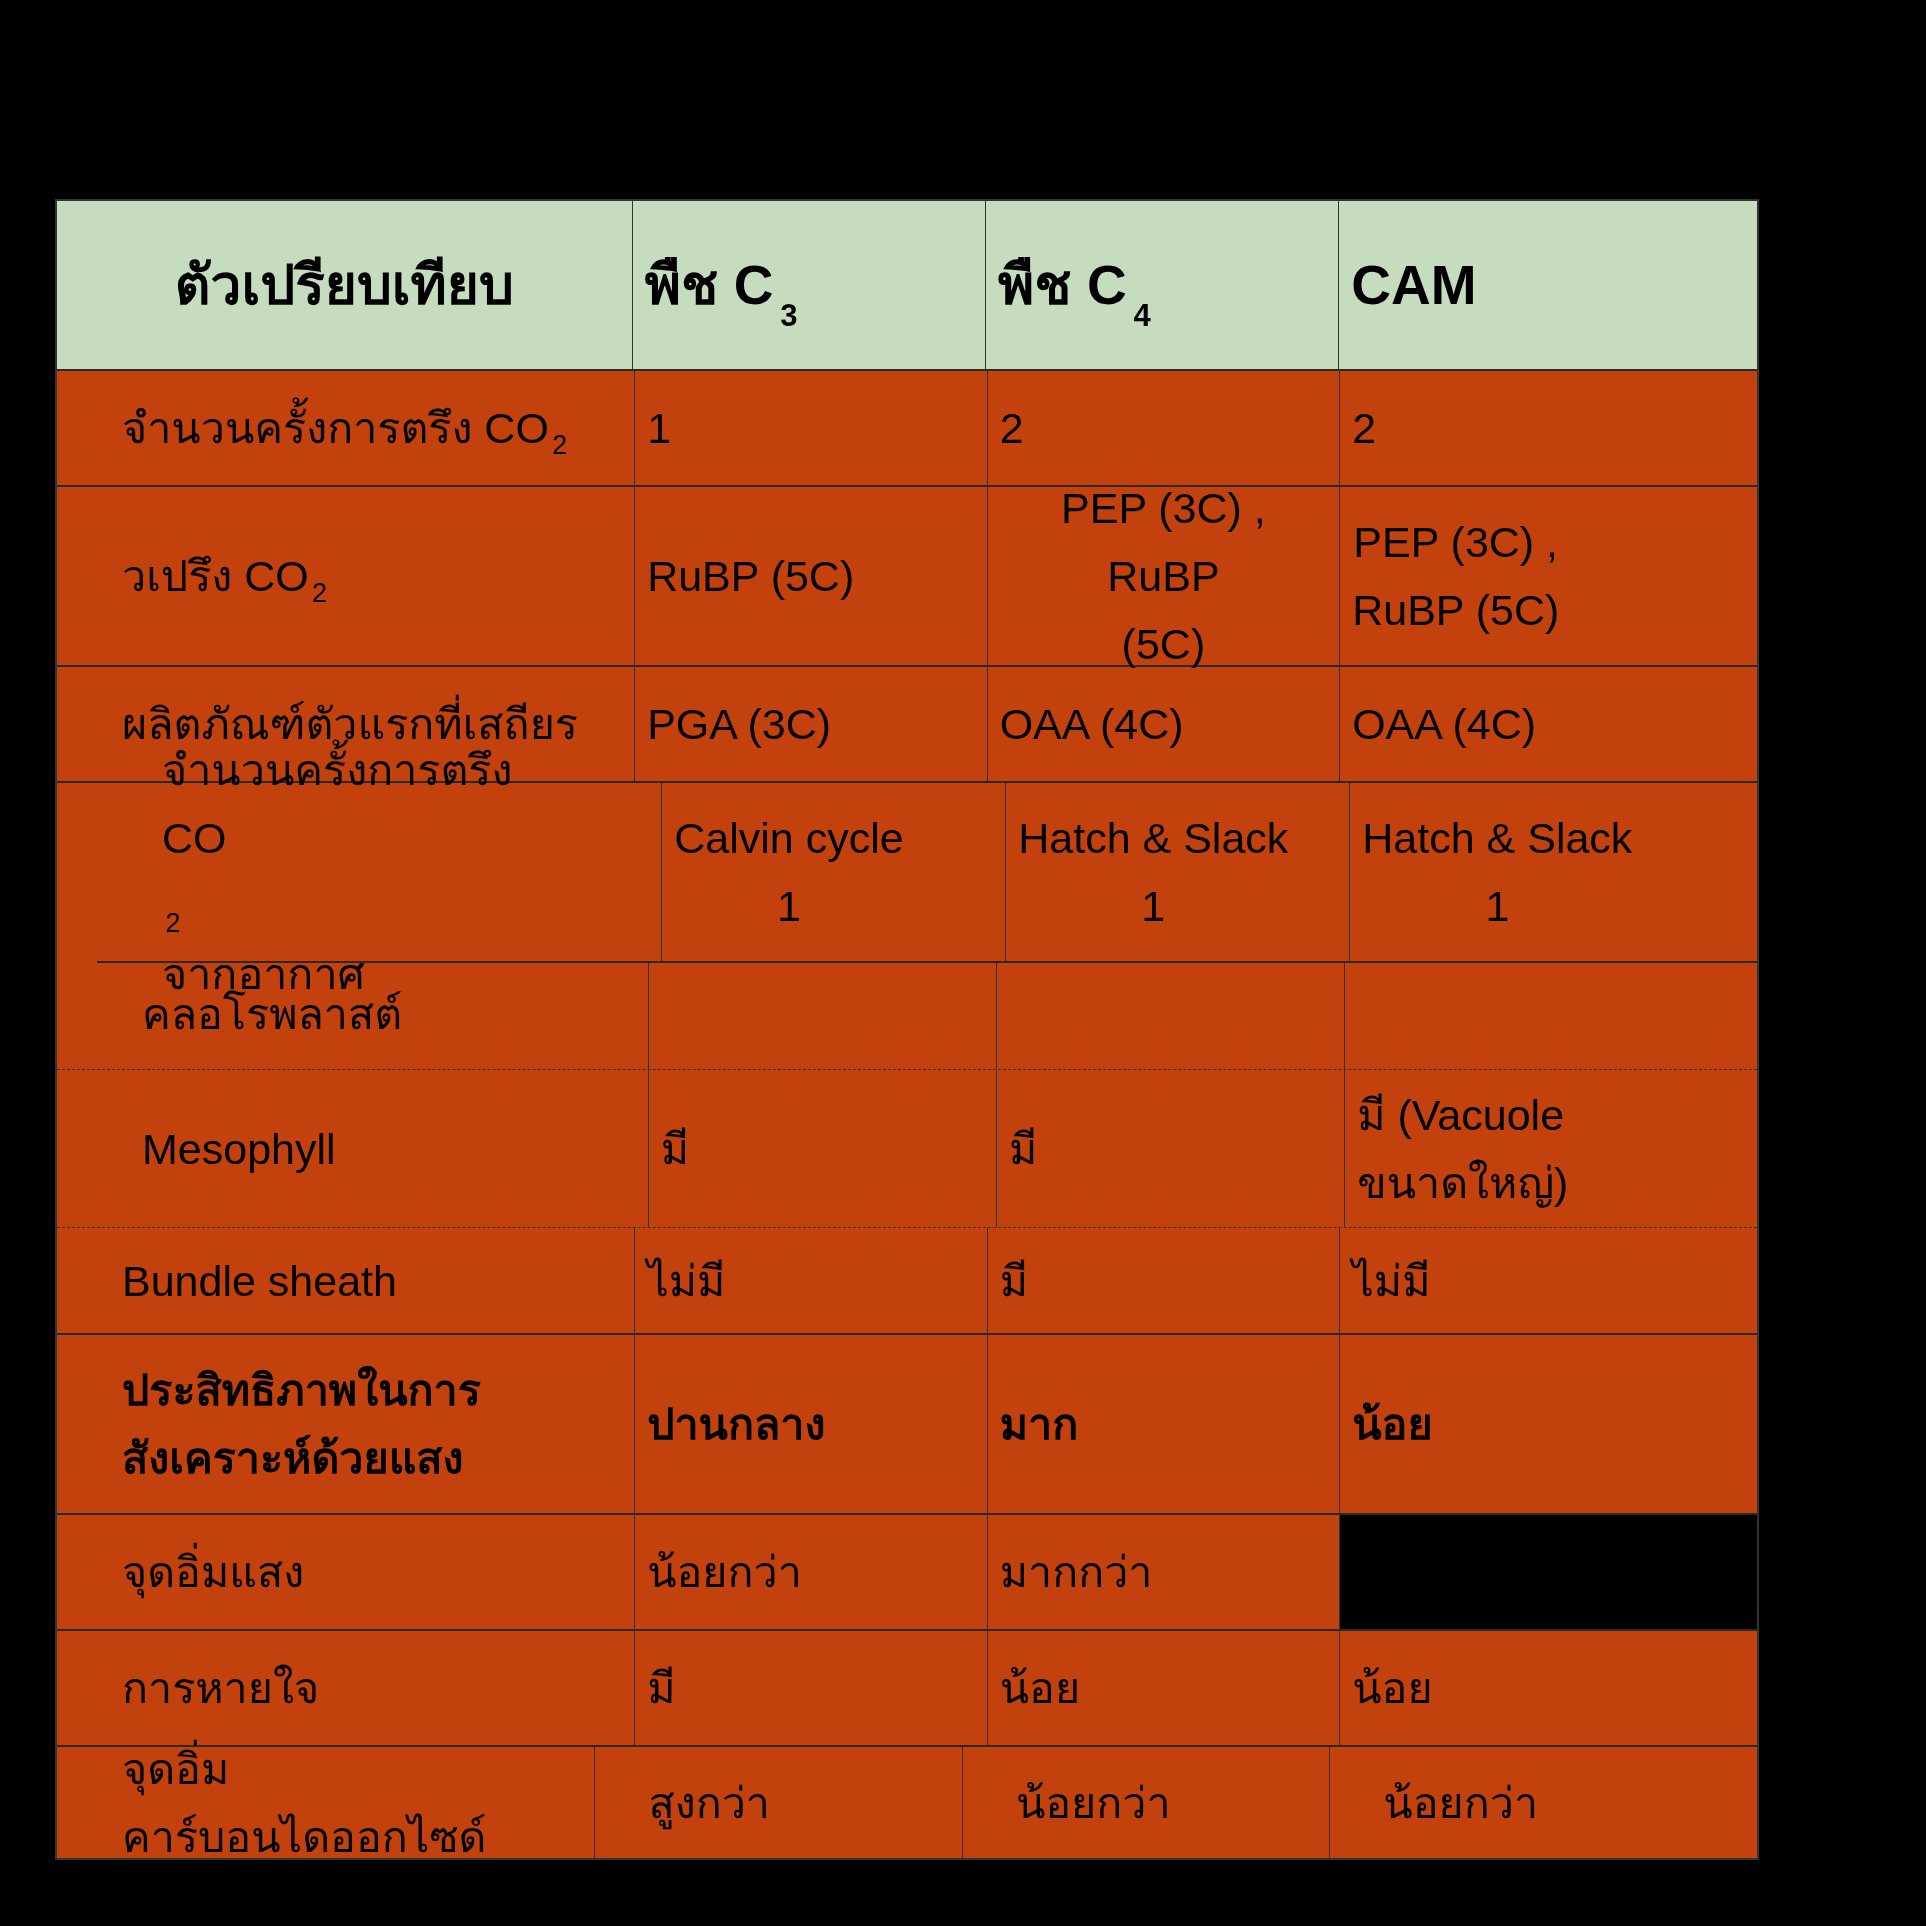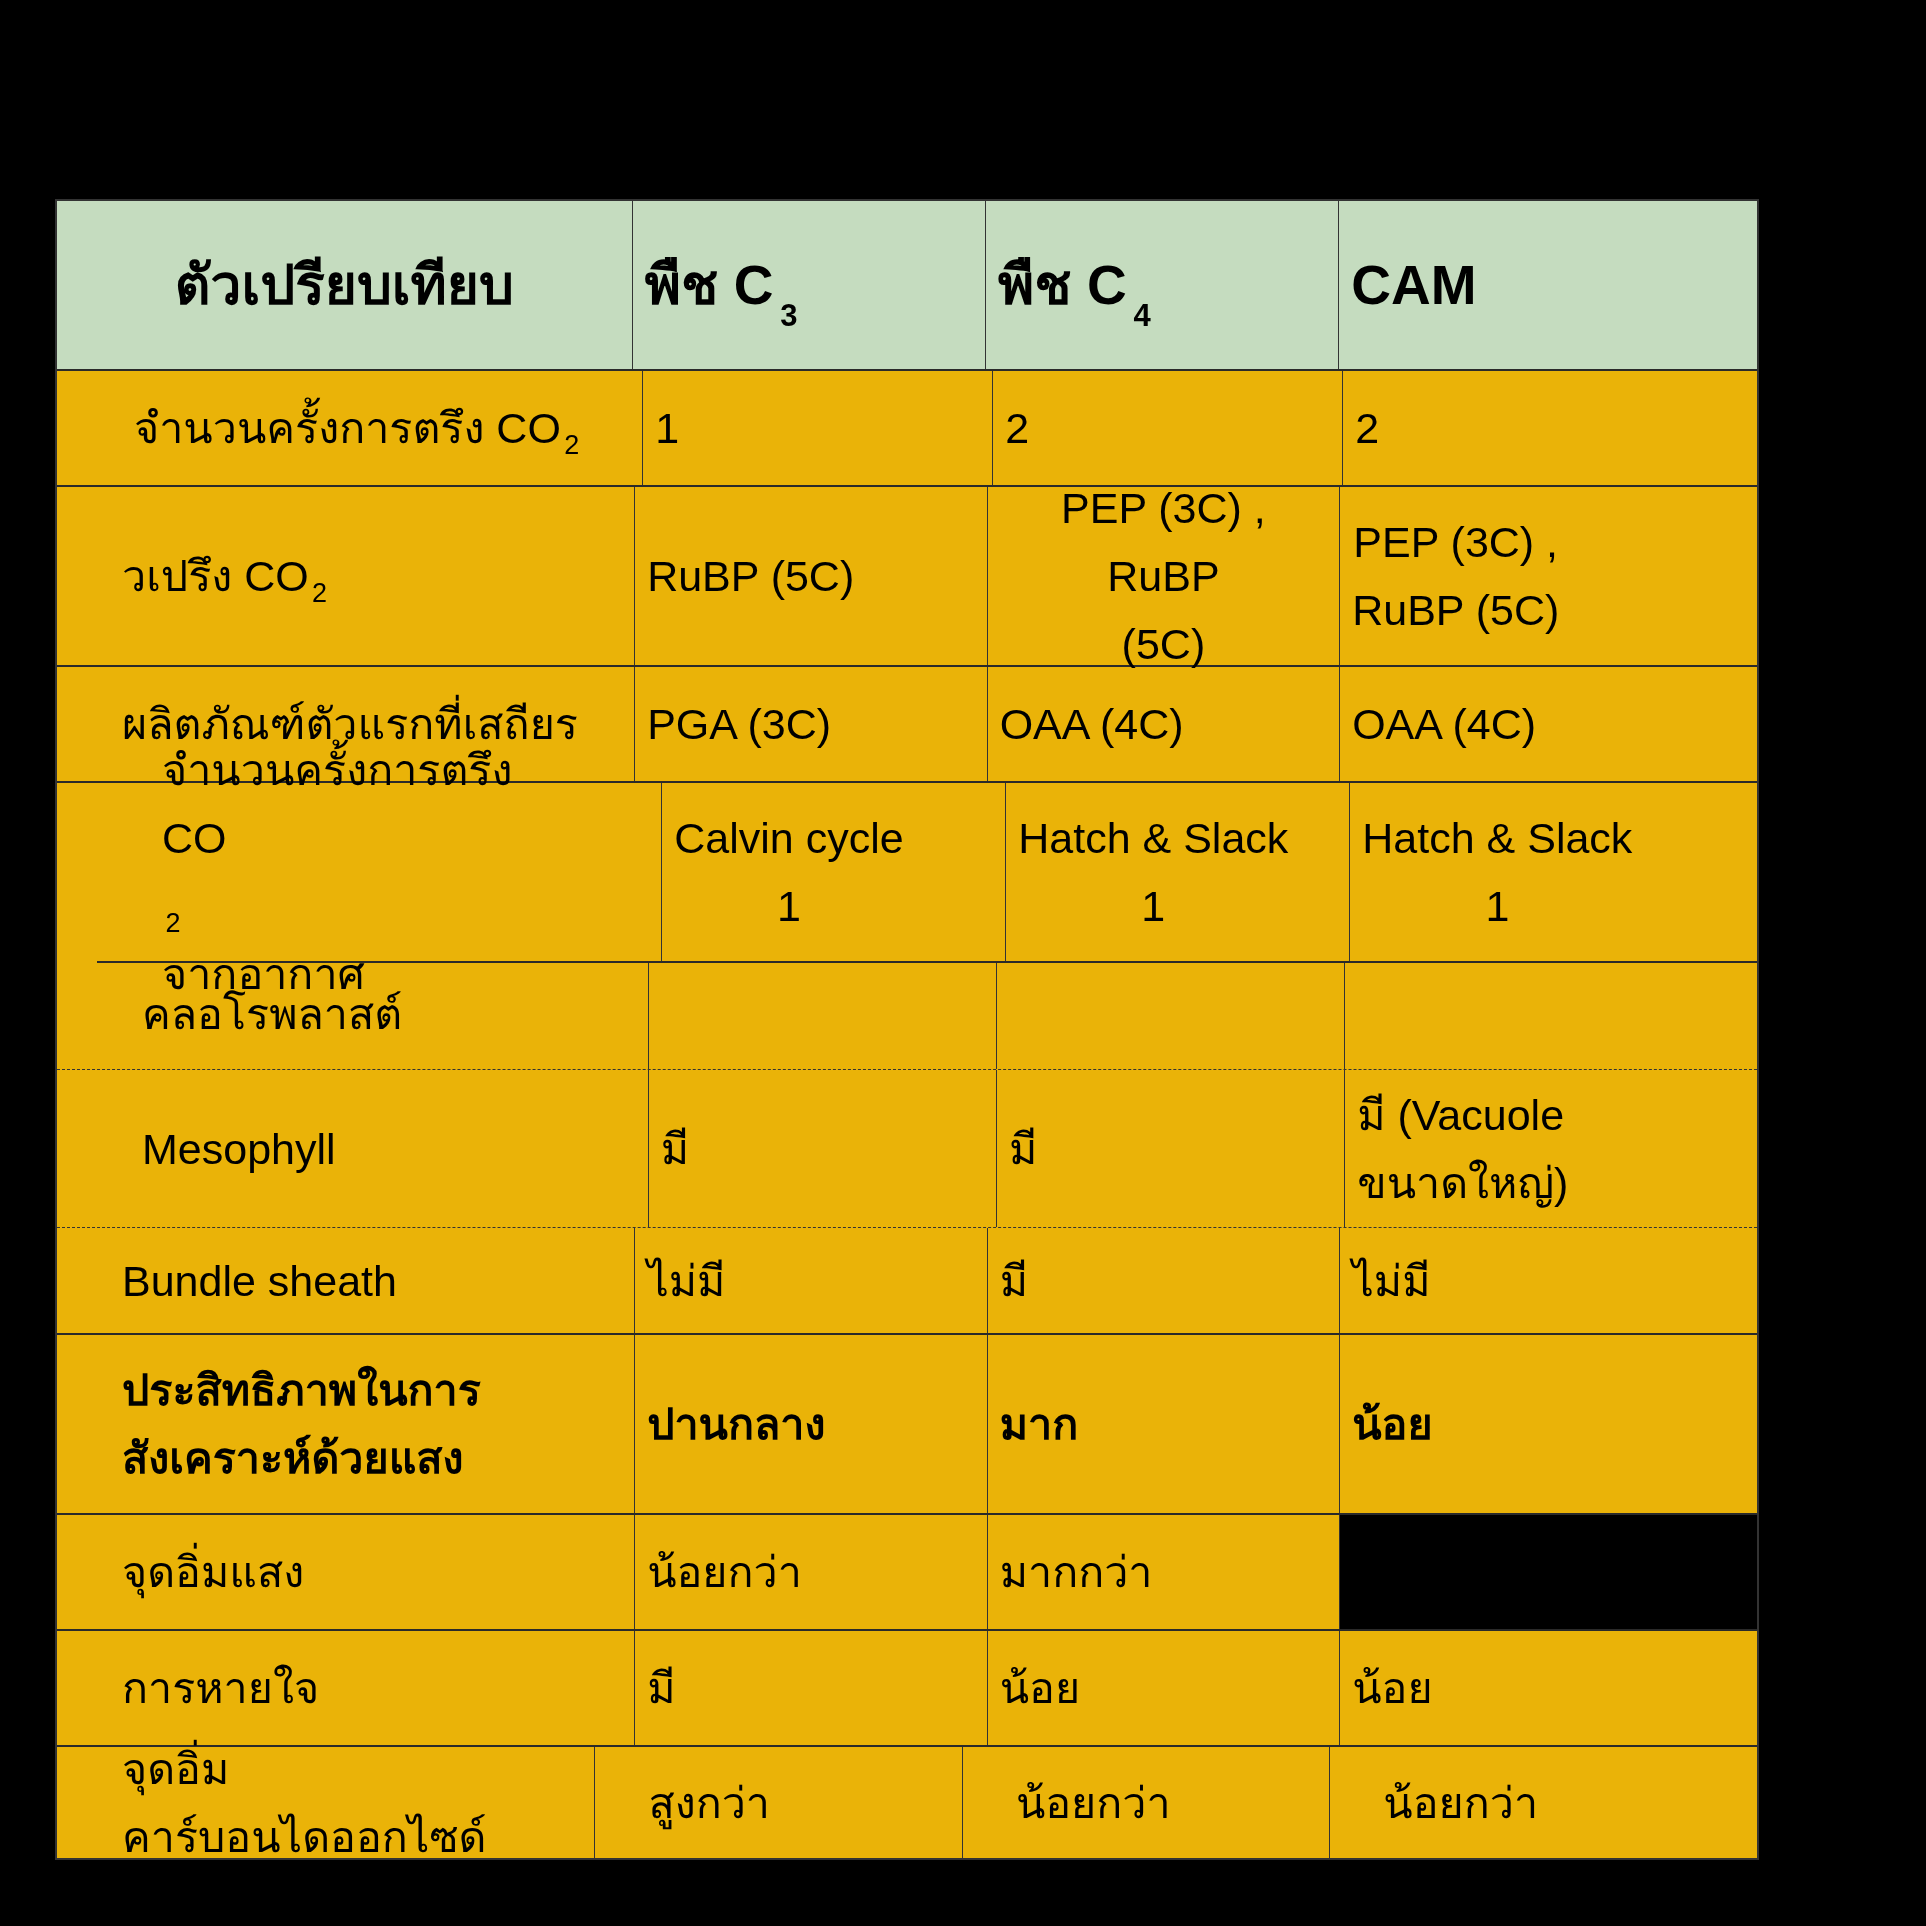--- a/index.html
+++ b/index.html
@@ -15,21 +15,21 @@
     font-family: "Liberation Sans", "DejaVu Sans", sans-serif;
     color: #000;
   }
   .table {
     position: absolute;
     left: 55px;
     top: 199px;
     width: 1704px;
     border: 2.6px solid #333;
     box-sizing: border-box;
-    background: #eab308;
+    background: #c2410c;
   }
   .row {
     display: flex;
     border-bottom: 2.6px solid #2a2a2a;
     box-sizing: border-box;
   }
   .row:last-child { border-bottom: none; gap: 41px; }
   .row.dashed-bottom { border-bottom: 1.7px dashed #333; padding-left: 20px; }
   .cell {
     box-sizing: border-box;
@@ -79,21 +79,21 @@
       </div>
     <div class="cell c2">
         <span>พืช C</span>
         <span class="sub">4</span>
       </div>
     <div class="cell c3">
         <span>CAM</span>
       </div>
   </div>
 
-  <div class="row" style="height:116px;padding-left:12px;">
+  <div class="row" style="height:116px;">
     <div class="cell c0">
         <span>จำนวนครั้งการตรึง CO</span>
         <span class="sub">2</span>
       </div>
     <div class="cell c1">1</div>
     <div class="cell c2">2</div>
     <div class="cell c3">2</div>
   </div>
 
   <div class="row" style="height:180px;">

